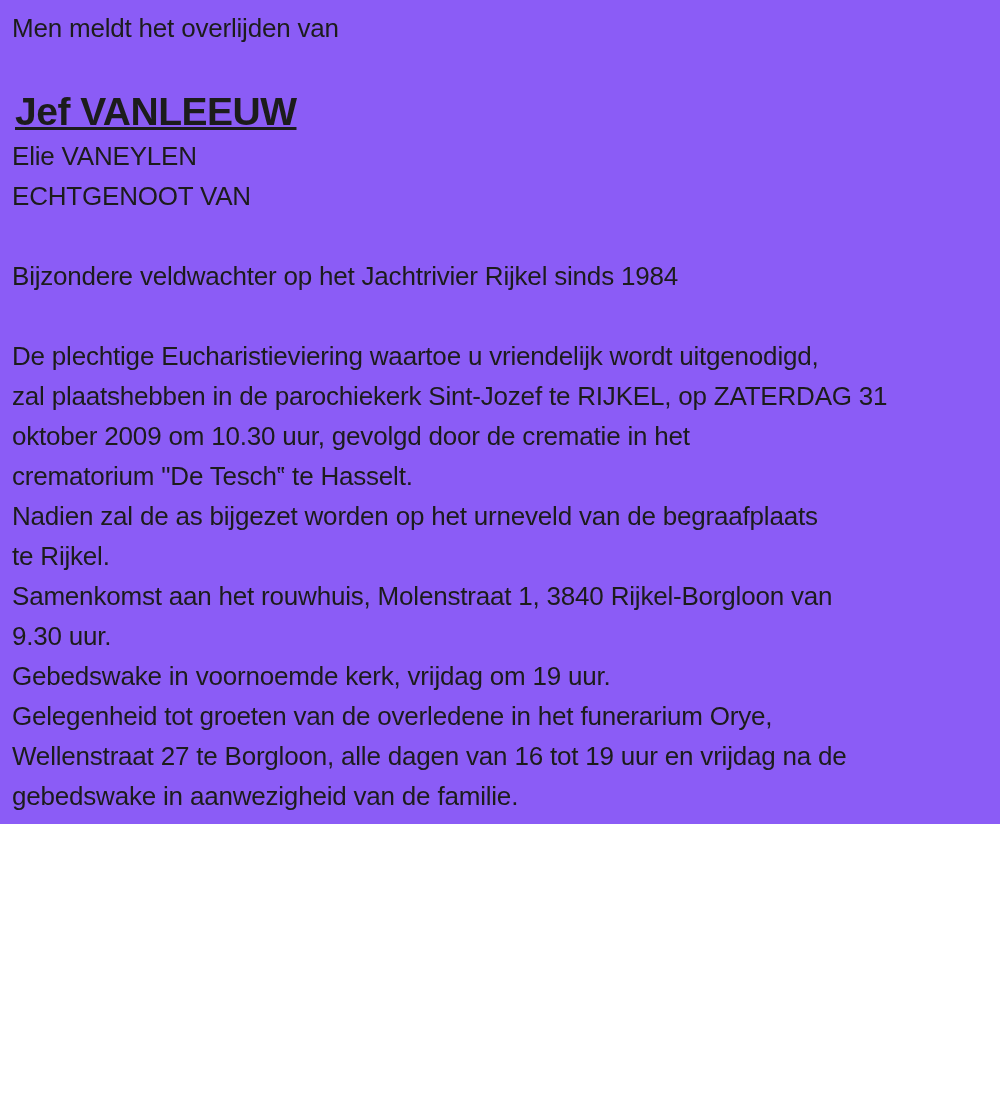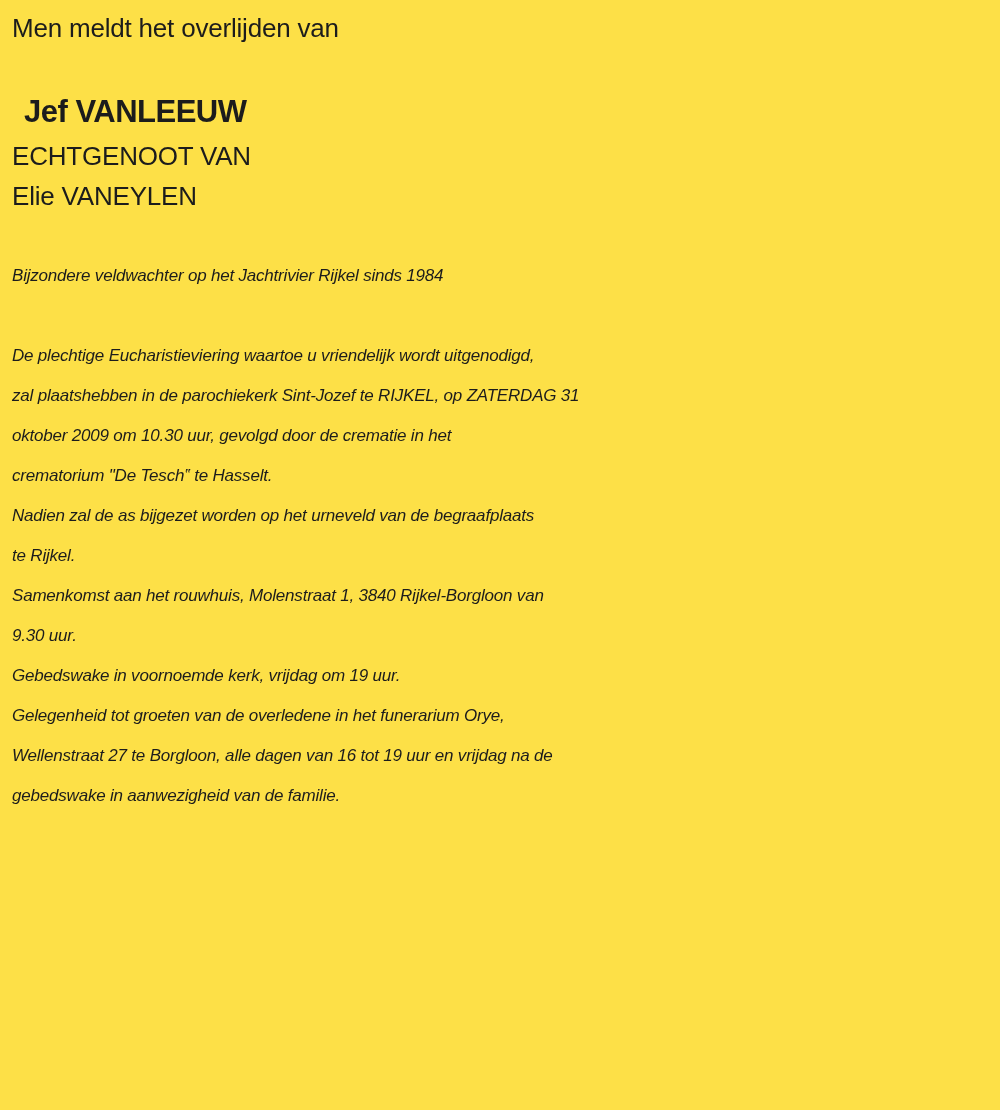--- a/index.html
+++ b/index.html
@@ -10,63 +10,63 @@
   body {
     width: 1000px;
     height: 1110px;
     overflow: hidden;
     font-family: "Liberation Sans", "DejaVu Sans", sans-serif;
     color: #1c1c1c;
   }
   .page {
     box-sizing: border-box;
     width: 1000px;
-    height: 1110px;
+    height: 824px;
     padding: 8px 17px 0 12px;
-    background: #fde047;
+    background: #8b5cf6;
   }
   .intro {
     margin: 0;
     font-size: 26px;
     line-height: 40px;
     letter-spacing: -0.2px;
   }
   .name {
-    margin: 40px 0 0 12px;
-    font-size: 31px;
+    margin: 40px 0 0 3px;
+    font-size: 39px;
     line-height: 48px;
     font-weight: 700;
     letter-spacing: -0.5px;
+    text-decoration: underline;
   }
   .subline {
     margin: 0;
     font-size: 26px;
     line-height: 40px;
     letter-spacing: -0.2px;
   }
   .para {
     margin: 40px 0 0 0;
-    font-size: 17px;
+    font-size: 26px;
     line-height: 40px;
     letter-spacing: -0.2px;
     white-space: pre-line;
-    font-style: italic;
   }
 </style>
 </head>
 <body>
 
 <div class="page">
   <p class="intro">Men meldt het overlijden van</p>
 
   <h1 class="name">Jef VANLEEUW</h1>
 
+  <p class="subline">Elie VANEYLEN</p>
+
   <p class="subline">ECHTGENOOT VAN</p>
-
-  <p class="subline">Elie VANEYLEN</p>
 
   <p class="para">Bijzondere veldwachter op het Jachtrivier Rijkel sinds 1984</p>
 
 
   <p class="para">De plechtige Eucharistieviering waartoe u vriendelijk wordt uitgenodigd,
 zal plaatshebben in de parochiekerk Sint-Jozef te RIJKEL, op ZATERDAG 31
 oktober 2009 om 10.30 uur, gevolgd door de crematie in het
 crematorium "De Tesch‟ te Hasselt.
 Nadien zal de as bijgezet worden op het urneveld van de begraafplaats
 te Rijkel.

